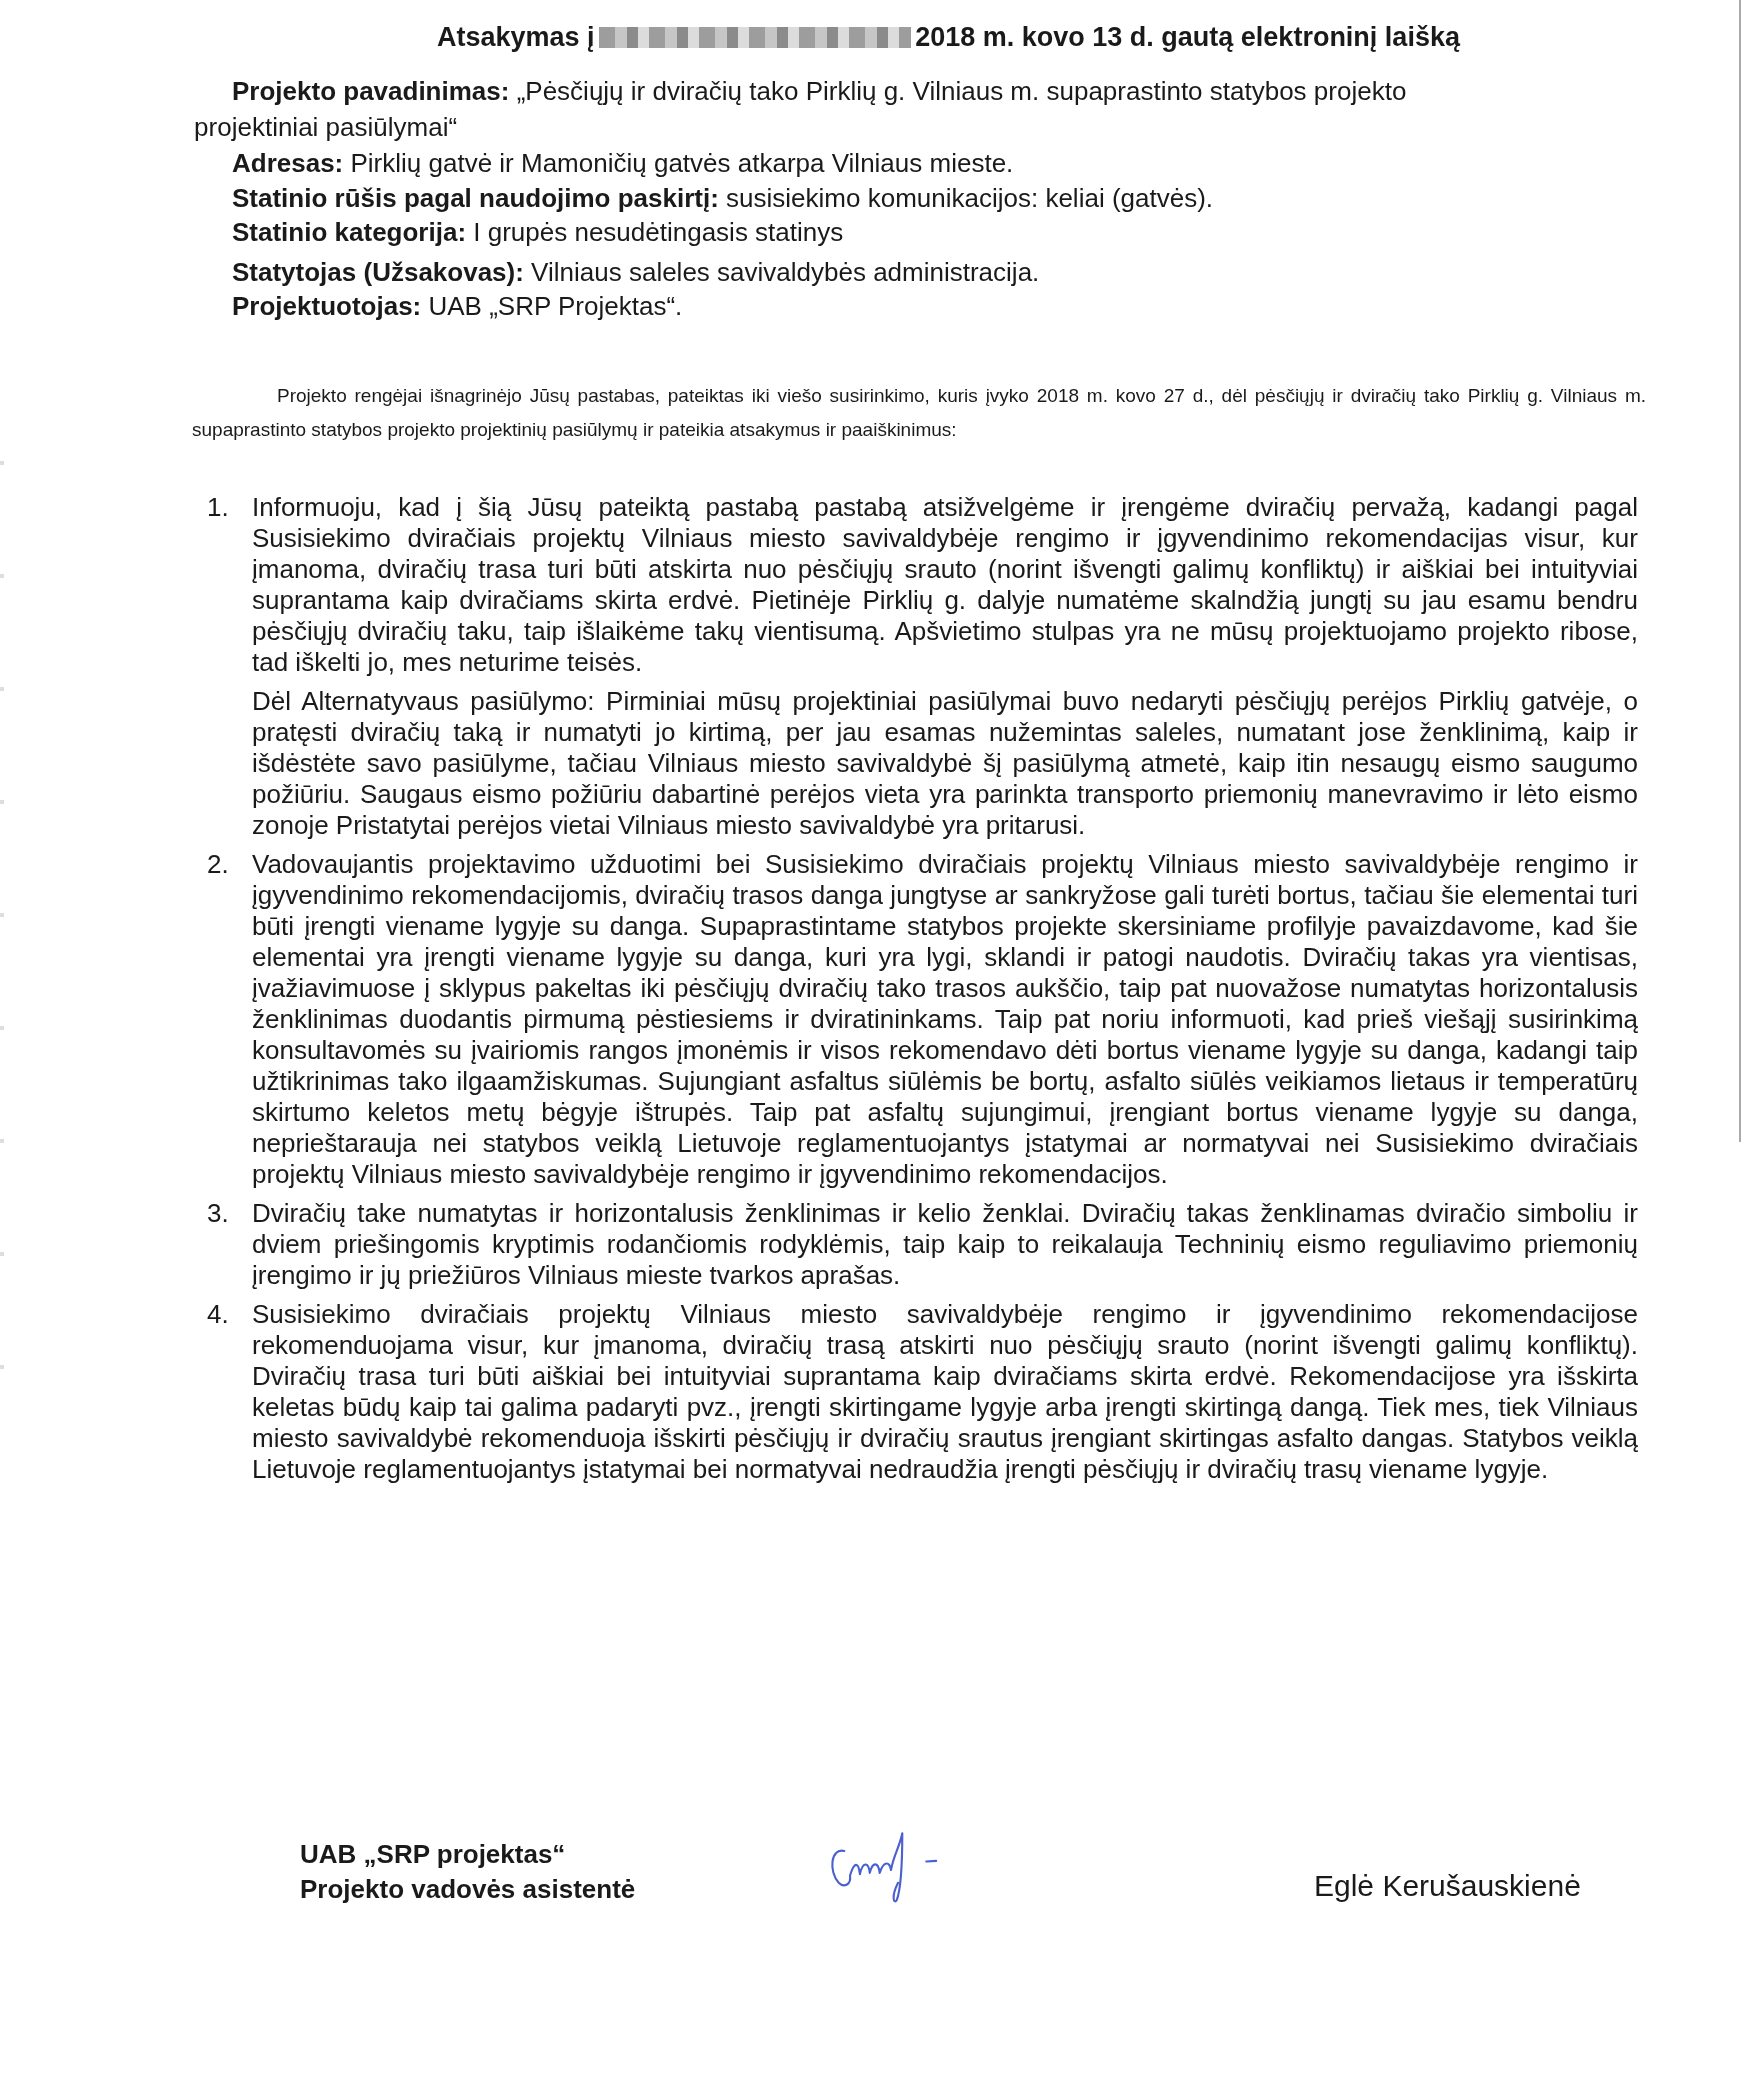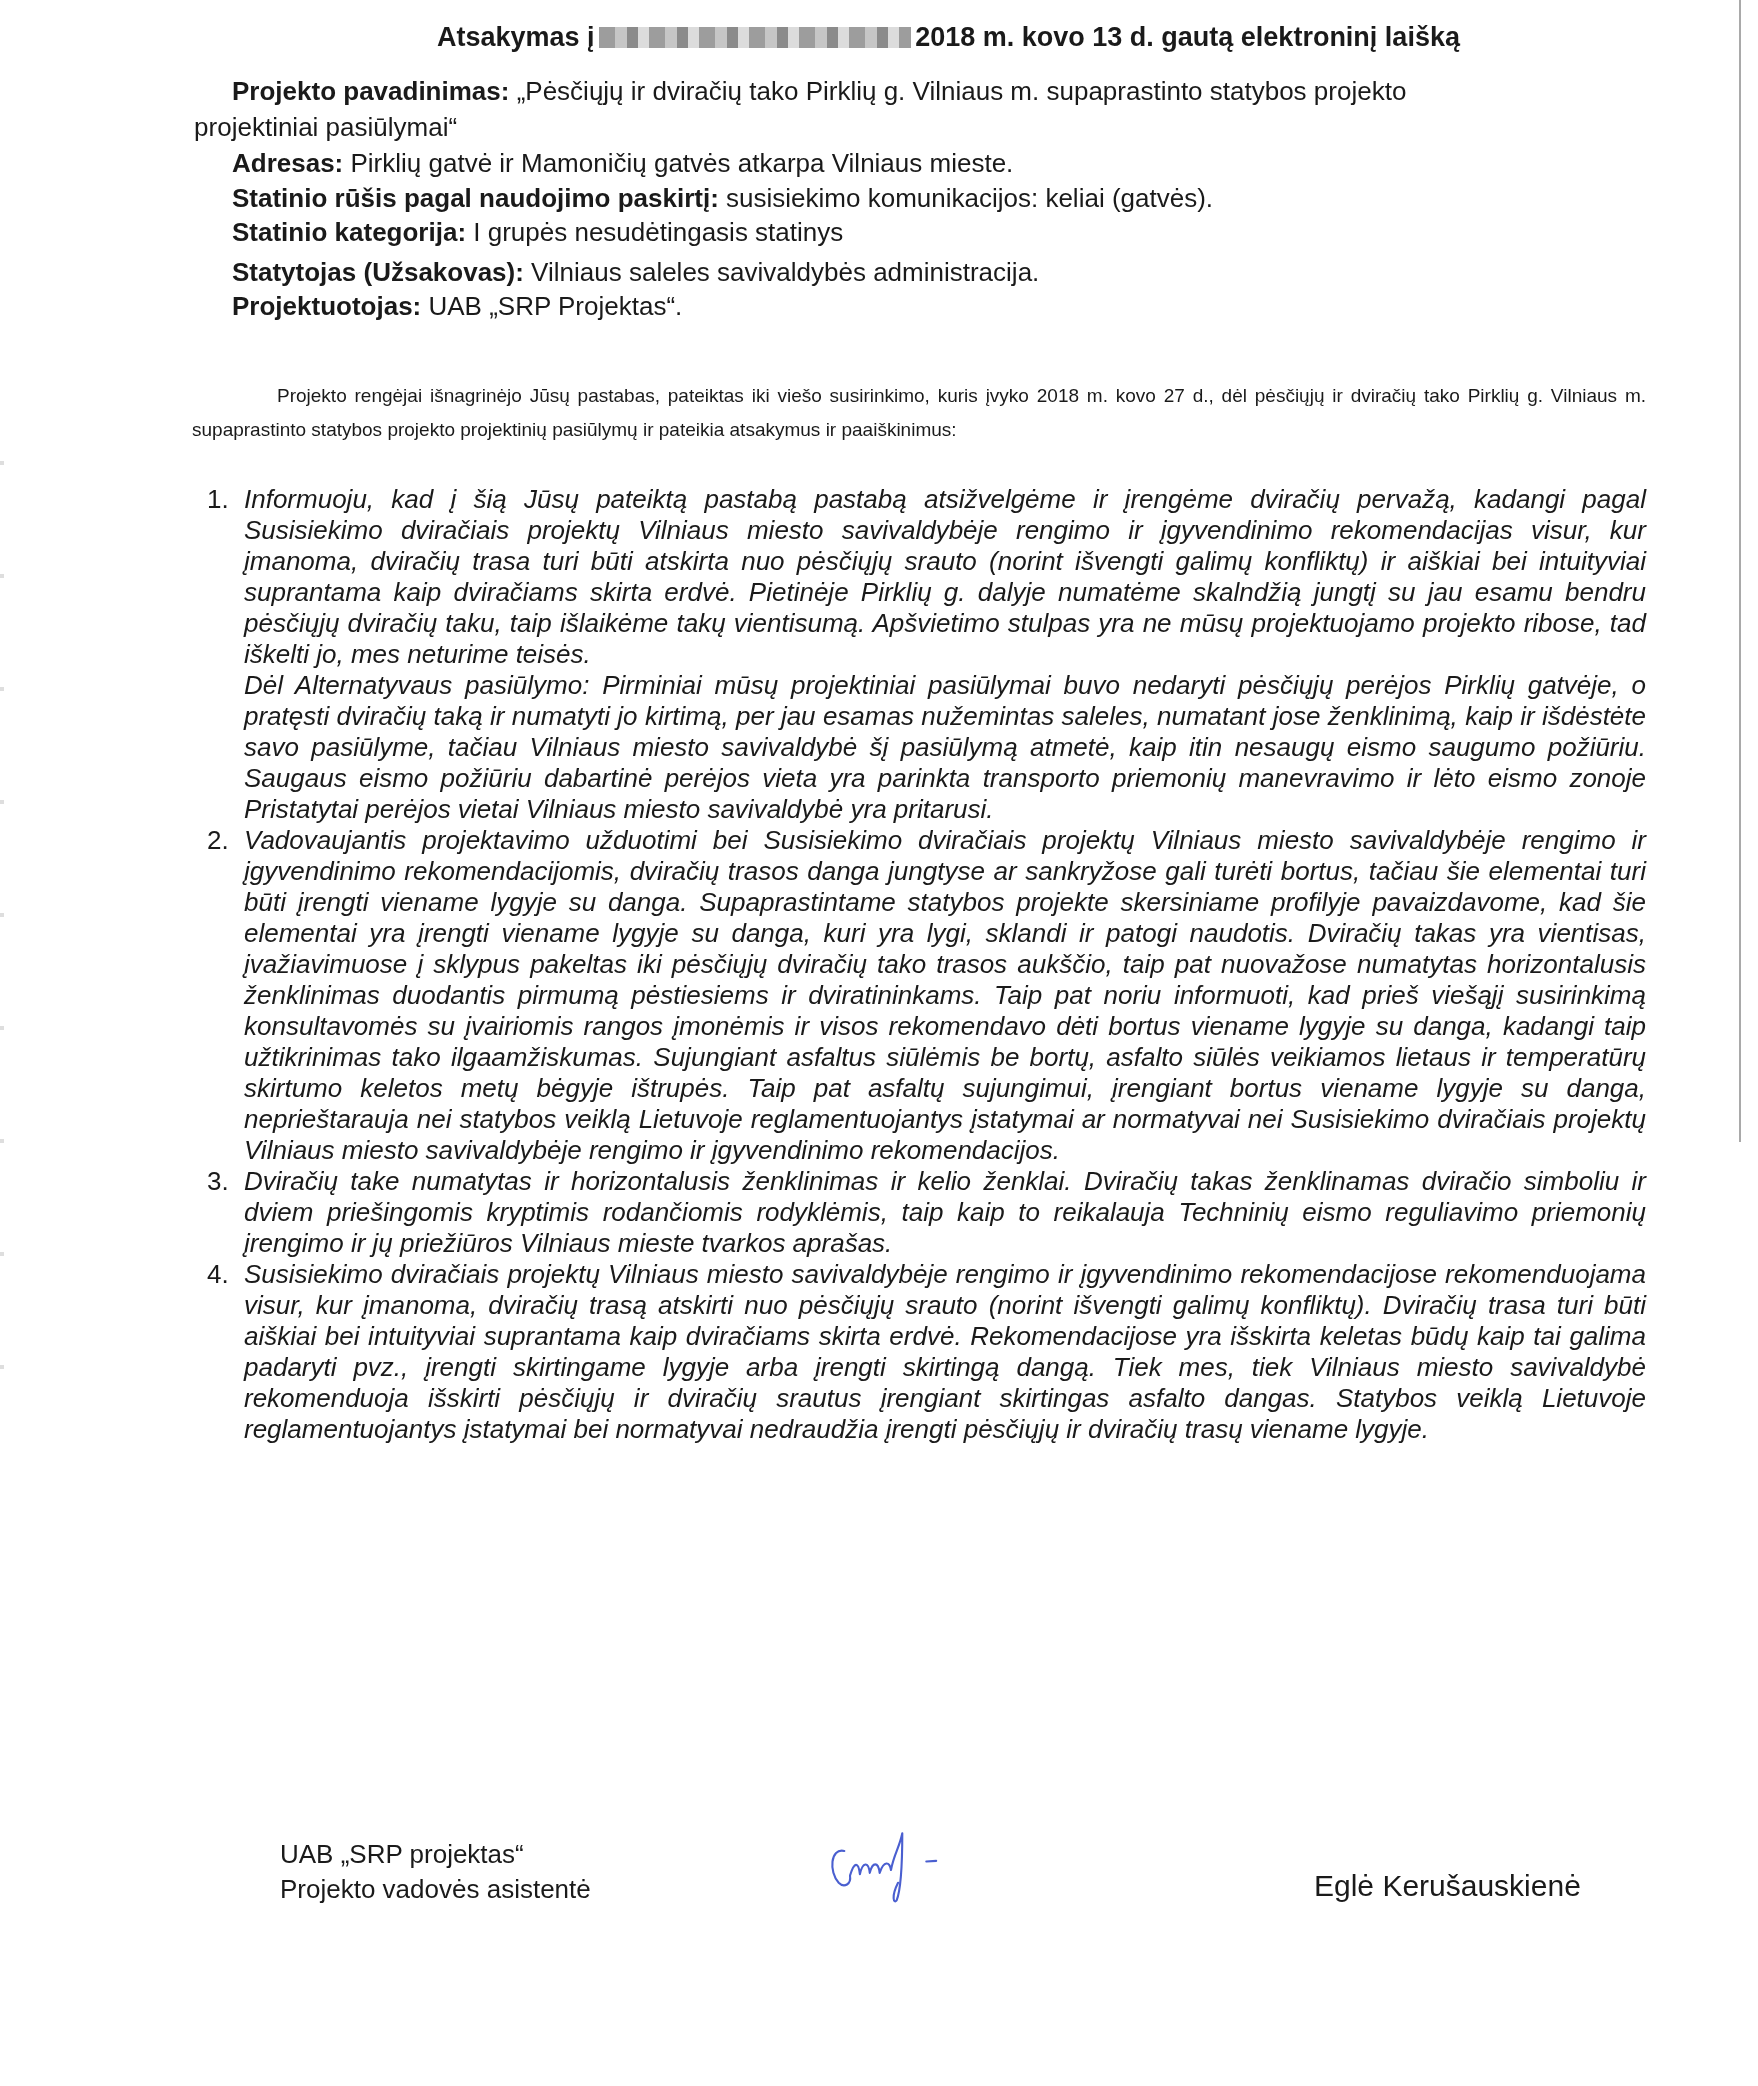--- a/index.html
+++ b/index.html
@@ -22,22 +22,22 @@
   .info { position: absolute; left: 192px; width: 1461px; font-size: 26px; line-height: 31px; }
   .info b { font-weight: bold; margin-left: 40px; }
   .info-line { position: absolute; left: 0; white-space: nowrap; }
   .para {
     position: absolute; left: 192px; top: 379px; width: 1454px;
     font-size: 19px; line-height: 34px; text-align: justify; text-indent: 85px;
   }
   .list { position: absolute; left: 192px; top: 484px; width: 1454px; margin: 0; padding: 0; list-style: none; }
   .list-item { position: relative; padding-left: 52px; font-size: 26px; line-height: 31px; text-align: justify; }
   .list-num { position: absolute; left: 15px; top: 0; }
-  .list-item p { margin: 0; font-style: italic; }
-  .sig-left { position: absolute; left: 280px; top: 1837px; font-size: 26px; line-height: 35px; }
+  .list-item p { margin: 8px; }
+  .sig-left { position: absolute; left: 300px; top: 1837px; font-size: 26px; line-height: 35px; font-weight: bold; }
   .sig-right { position: absolute; left: 1314px; top: 1868px; font-size: 30px; line-height: 35px; white-space: nowrap; }
   .signature { position: absolute; left: 823px; top: 1805px; width: 184px; height: 106px; }
 </style>
 </head>
 <body>
 
 <div class="page-edge"></div>
 <div class="edge-specks"></div>
 
 <div class="title">

